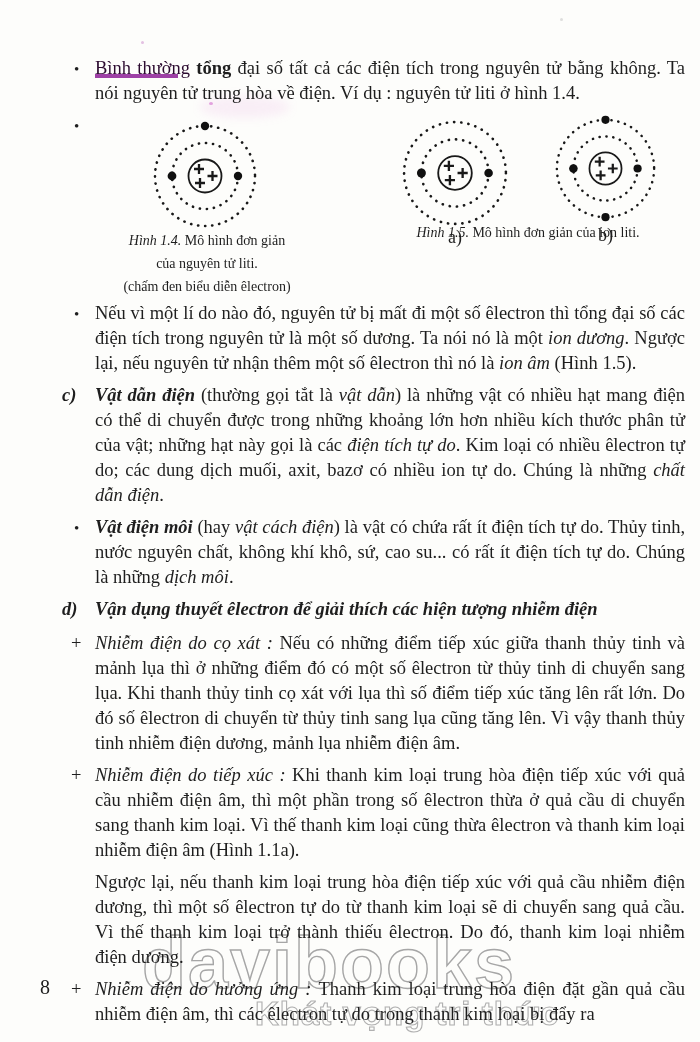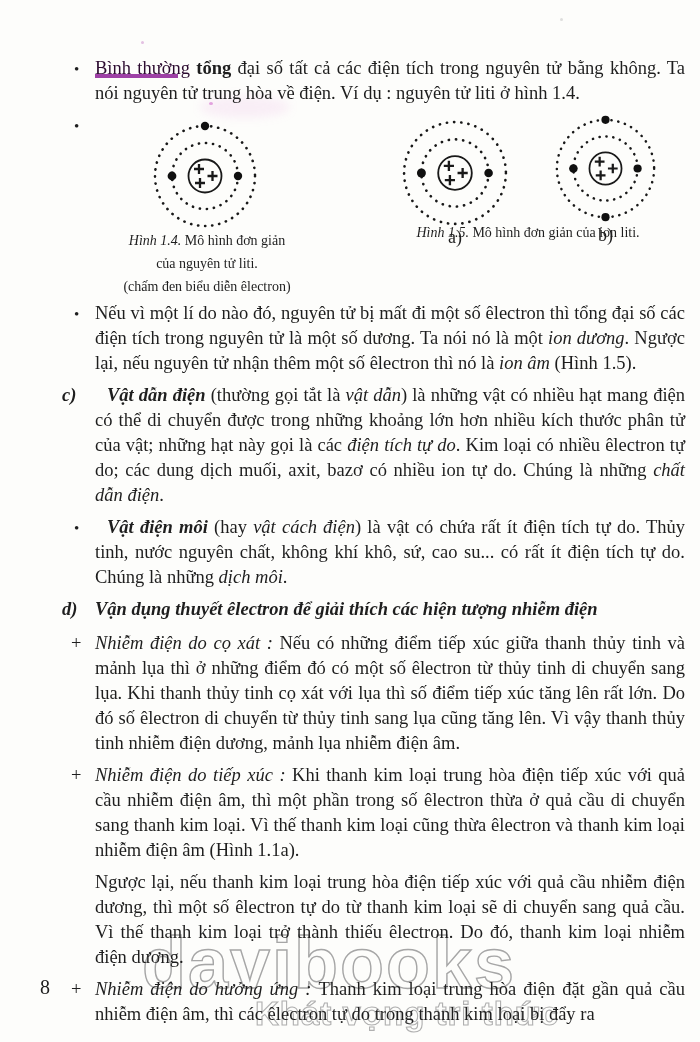--- a/index.html
+++ b/index.html
@@ -11,21 +11,21 @@
   }
   .content{
     position:absolute;left:95px;top:56px;width:590px;z-index:2;
     font-size:18.5px;line-height:25px;
   }
   .para{position:relative;text-align:justify;margin:0 0 7px 0;}
   .marker{position:absolute;top:0;}
   .marker.bullet{left:-21px;font-size:15px;top:1px;}
   .marker.plus{left:-24px;}
   .marker.sec{left:-33px;font-weight:bold;font-style:italic;}
-  .bi{font-weight:bold;font-style:italic;margin-left:12px;}
+  .bi{font-weight:bold;font-style:italic;}
   .it{font-style:italic;}
   .hl-purple{
     font-weight:normal;color:#2c0b30;
     text-decoration:underline;
     text-decoration-color:rgba(141,32,150,0.85);
     text-decoration-thickness:3.5px;
     text-underline-offset:0px;
   }
   .d-heading{font-weight:bold;font-style:italic;margin:3px 0 9px 0;}
 

